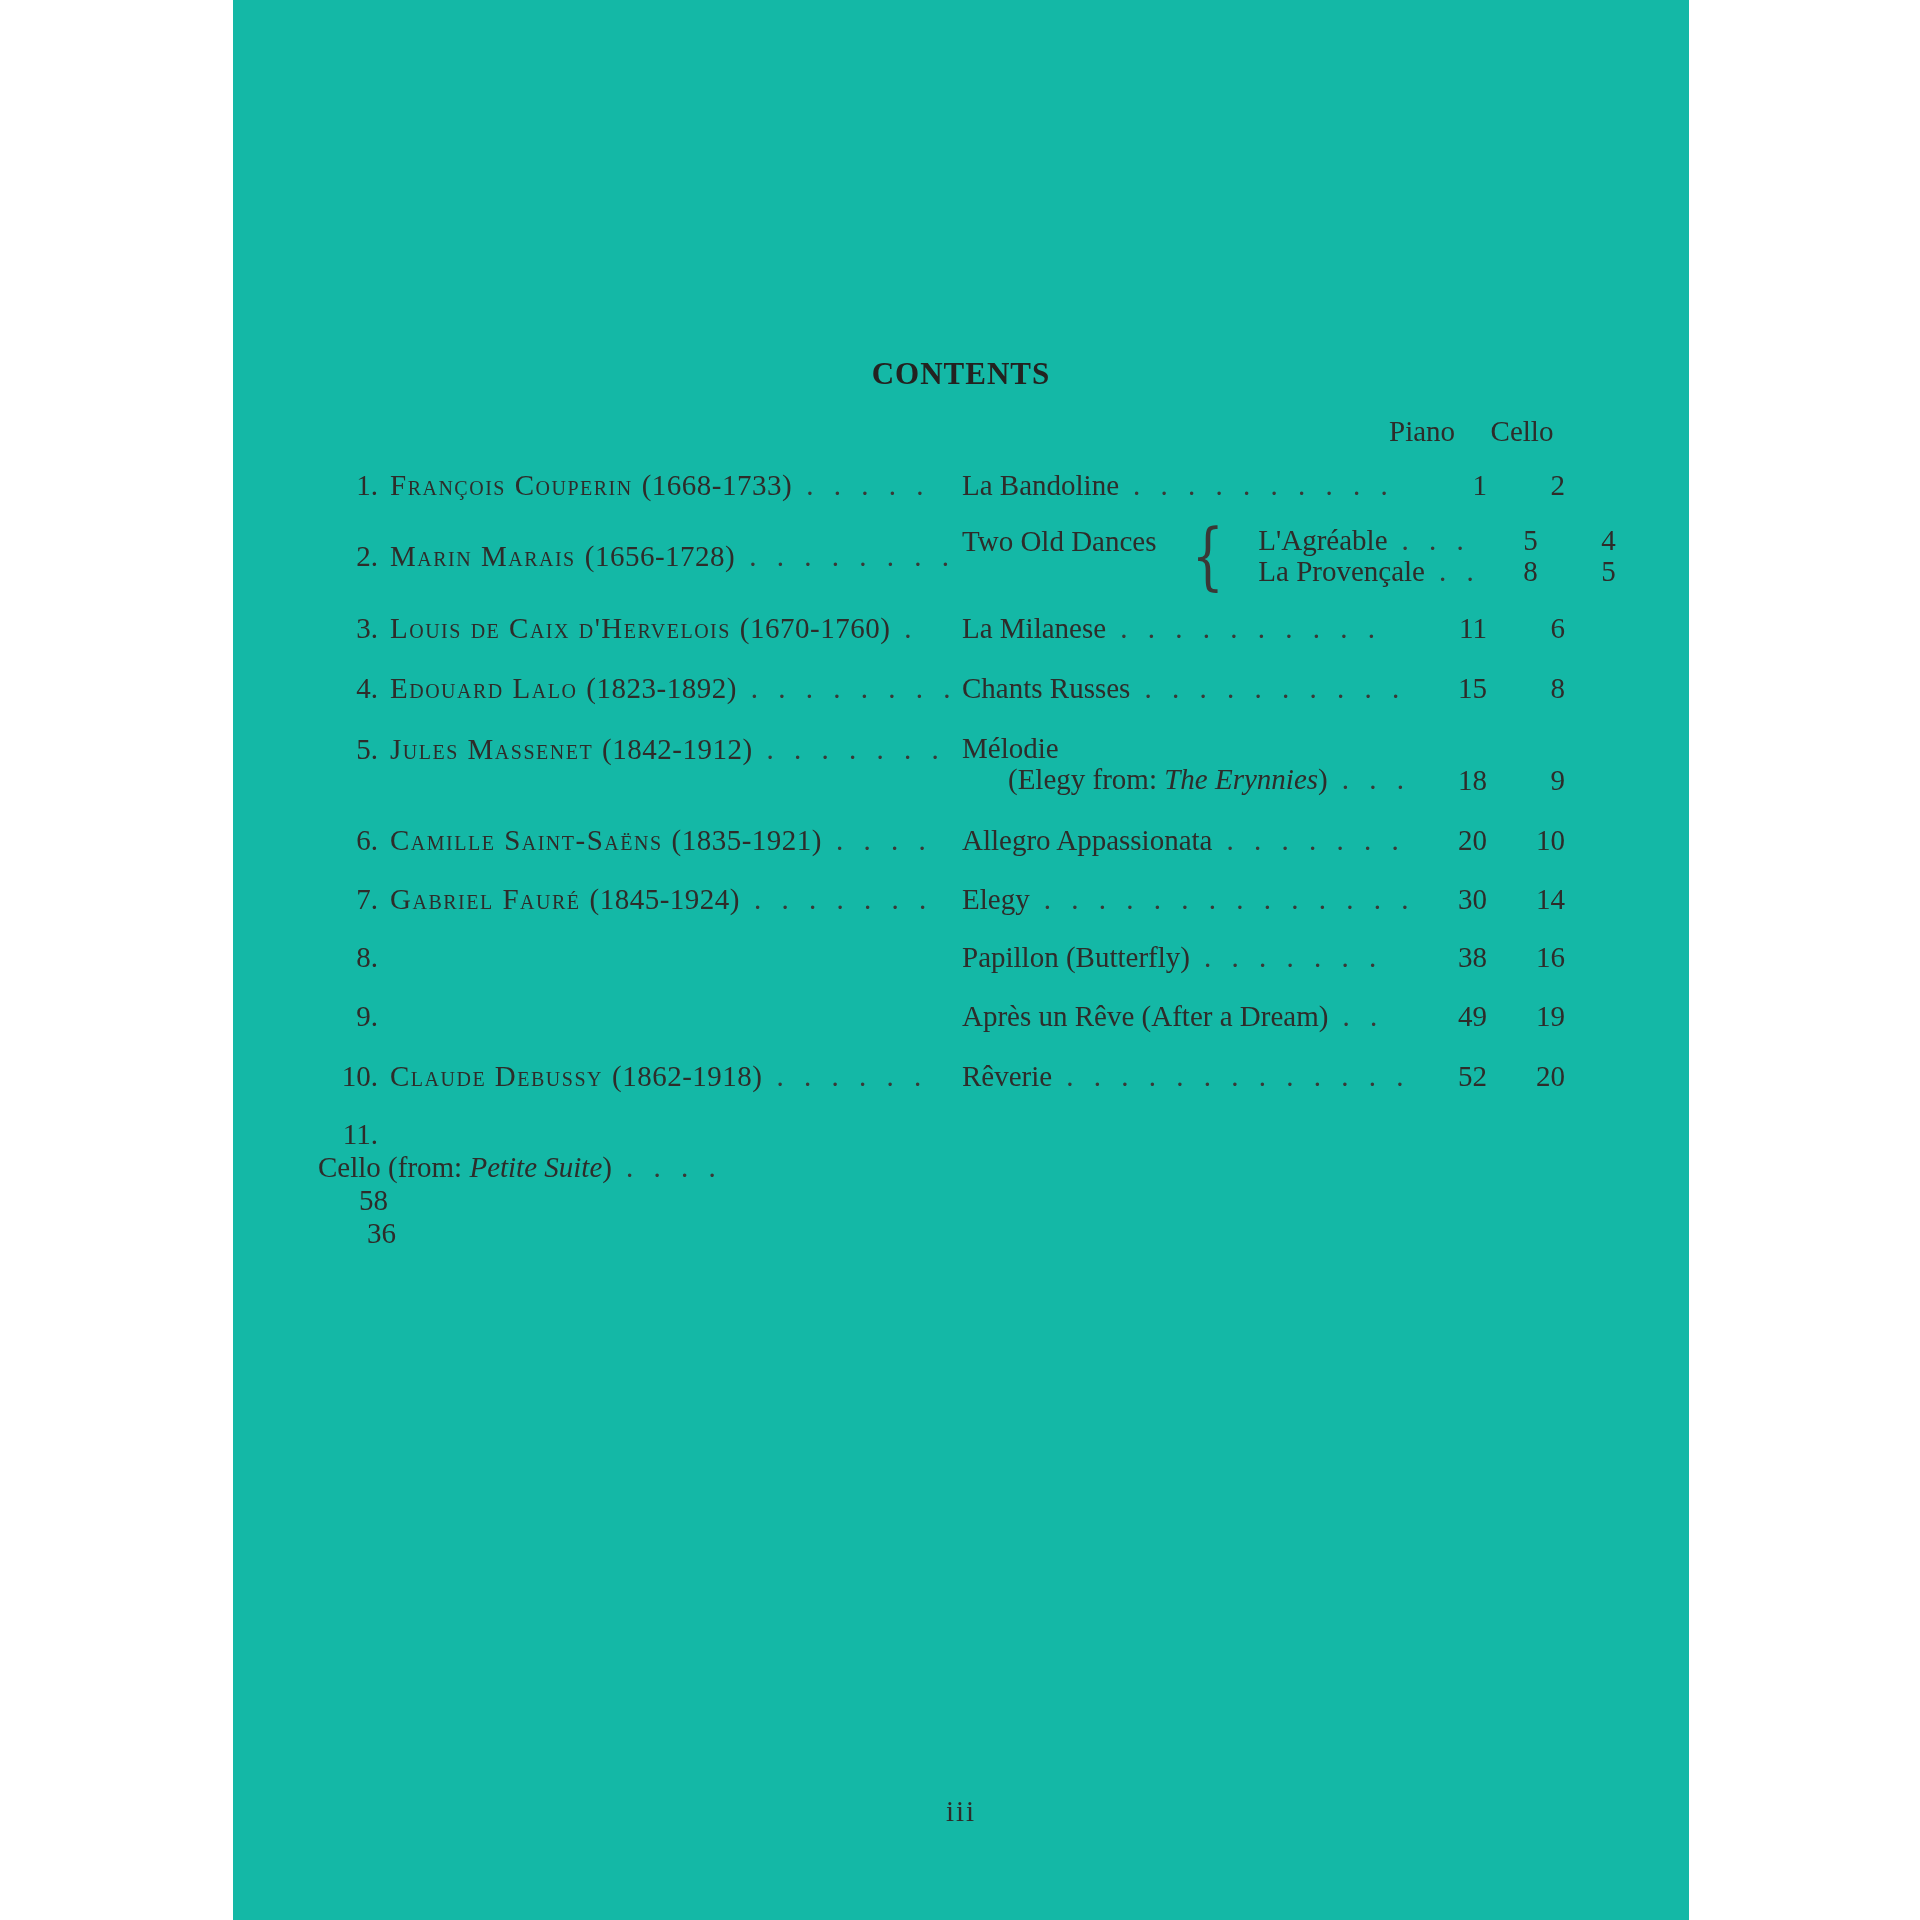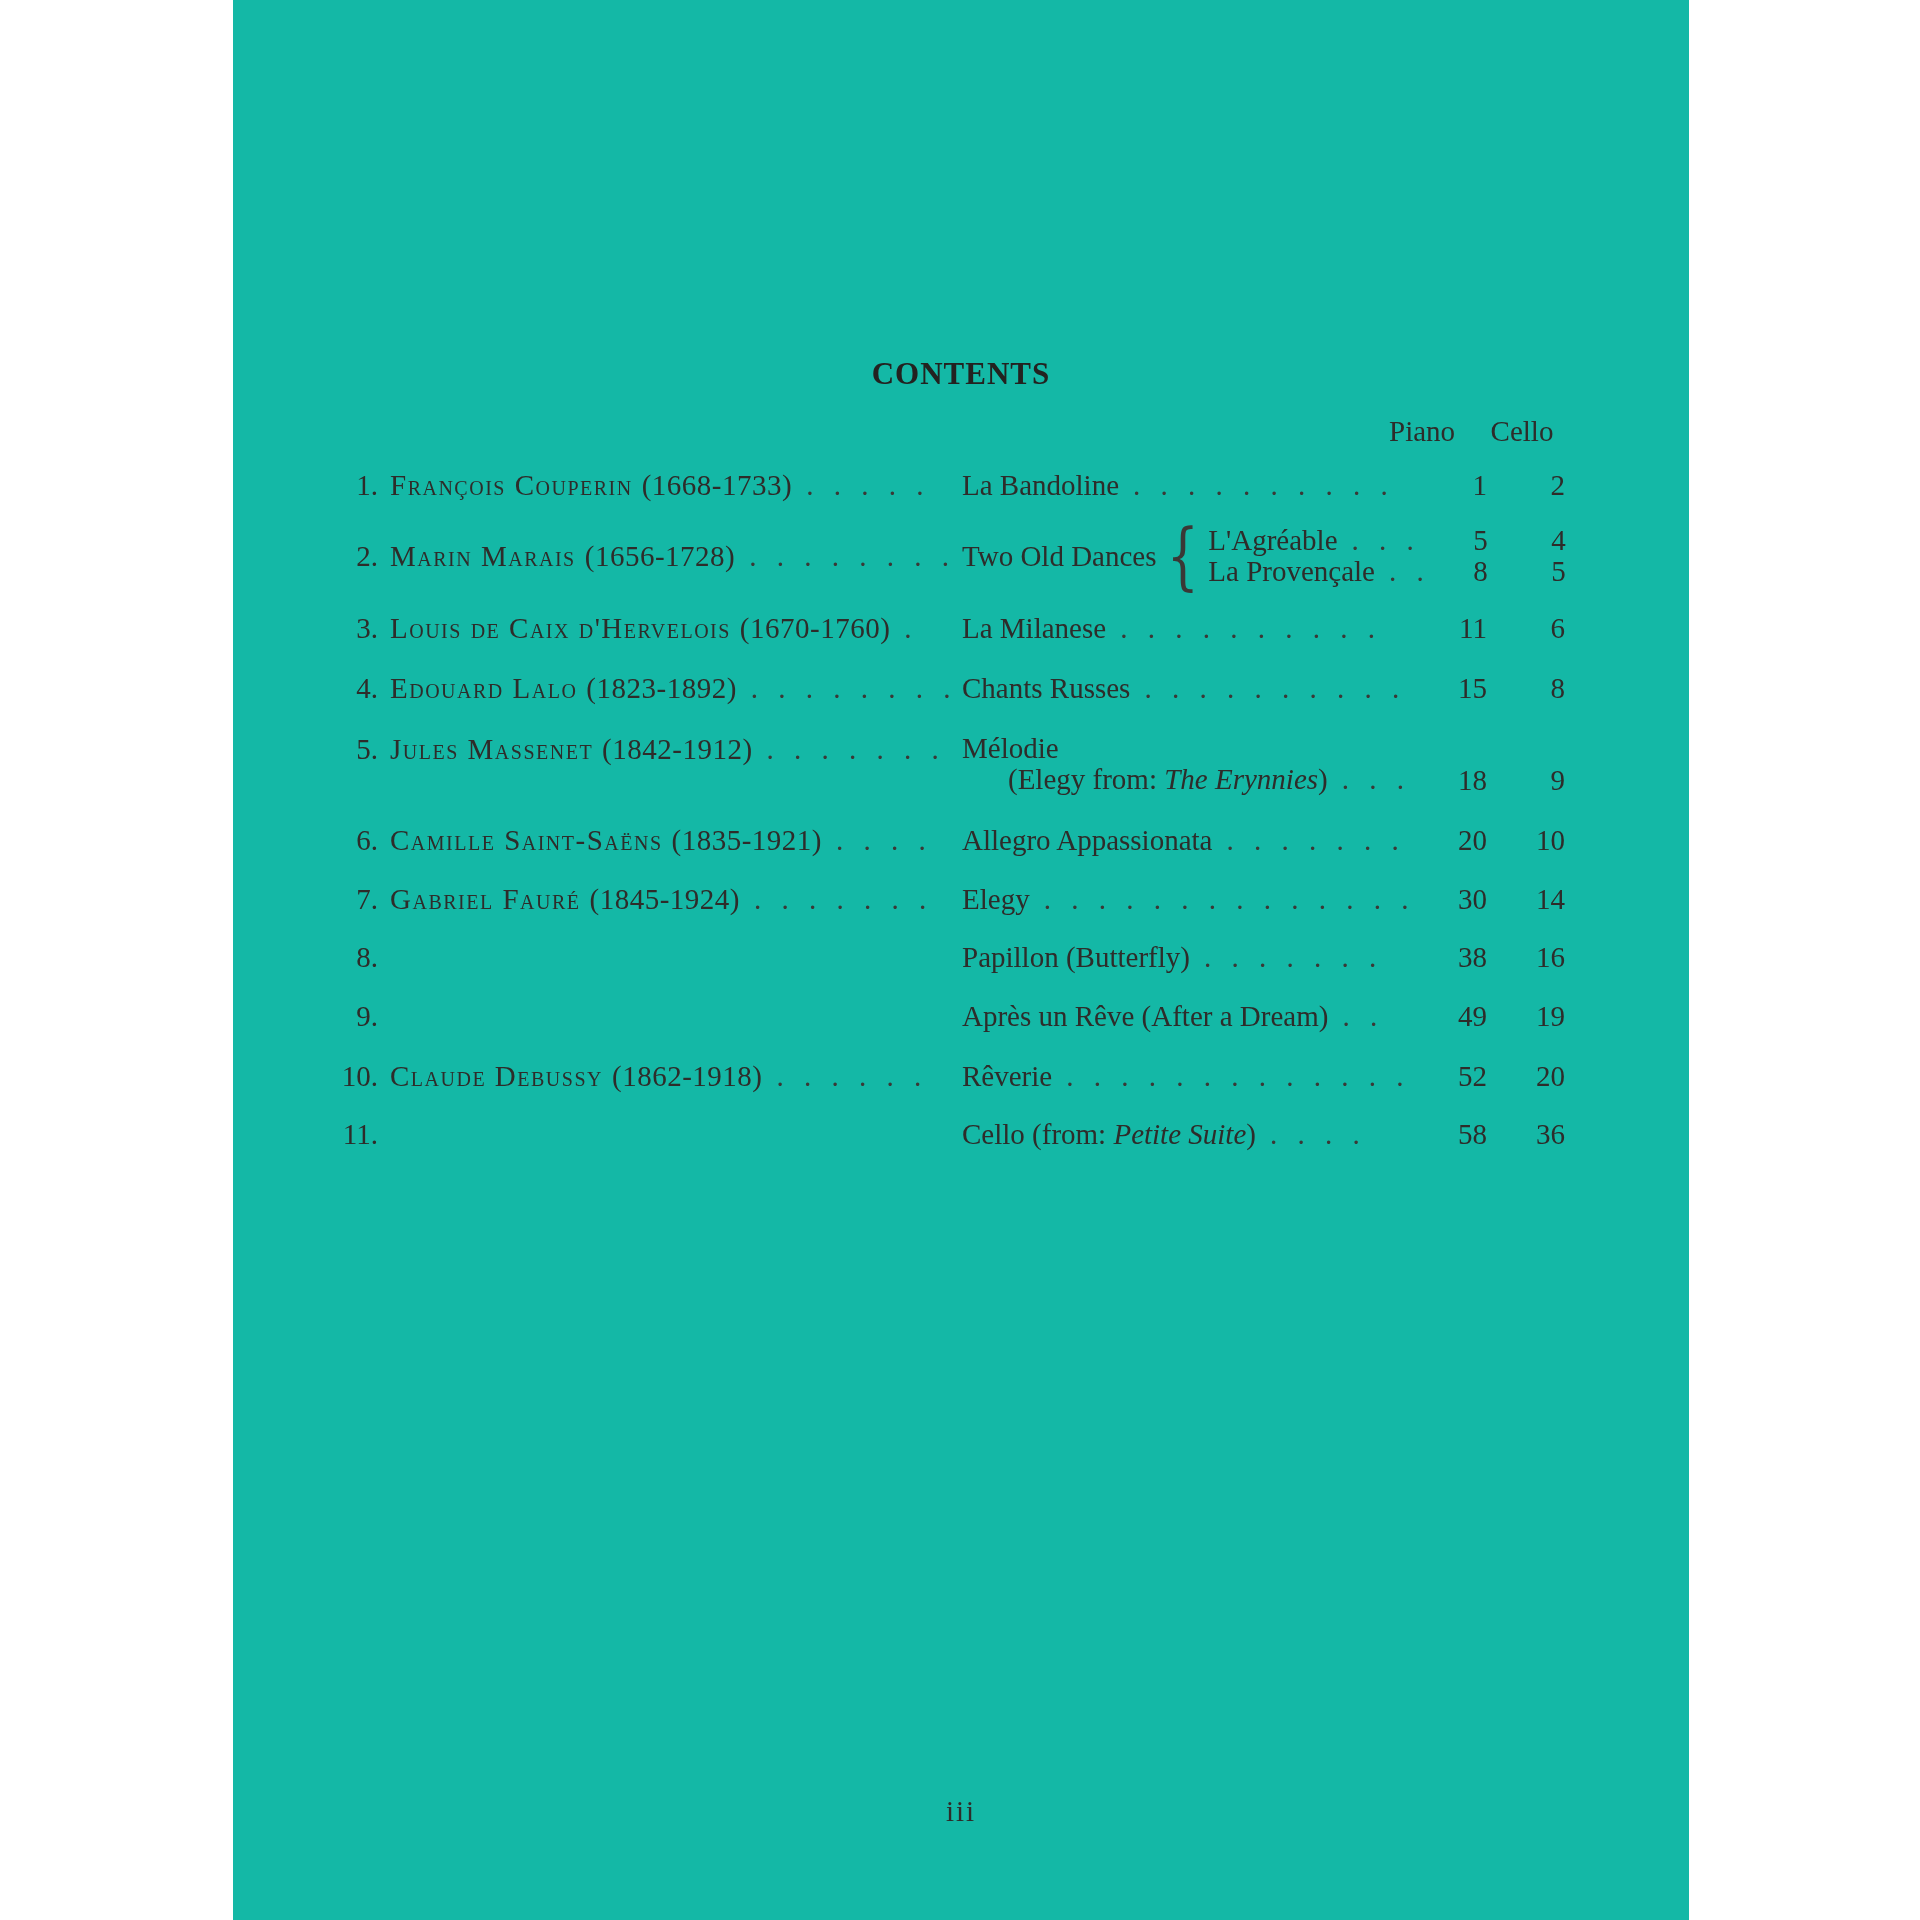--- a/index.html
+++ b/index.html
@@ -34,21 +34,21 @@
   .composer-cell { width:572px; margin-left:12px; flex:none; }
   .title-cell { width:455px; flex:none; }
   .pg-piano { width:70px; text-align:right; flex:none; }
   .pg-cello { width:78px; text-align:right; flex:none; }
   .sc { font-variant:small-caps; letter-spacing:1.5px; }
   .dates { margin-left:9px; letter-spacing:0.5px; }
   .ld { margin-left:14px; word-spacing:13px; color:#3a3836; }
   .it { font-style:italic; }
   
   .row-pair { align-items:center; }
-  .pair-group { display:flex; width:603px; align-items:center; flex:none; }
+  .pair-group { display:flex; width:603px; align-items:flex-start; flex:none;gap:25px; }
   .pair-main { flex:none; }
   .brace {
     font-family:"DejaVu Serif",serif; font-size:72px; font-weight:400;
     transform:scaleX(0.7); transform-origin:center; flex:none;
     color:#3a3836; margin:0 2px 0 4px; line-height:62px;
   }
   .pair-lines { display:flex; flex-direction:column; flex:1; }
   .pair-line { display:flex; line-height:31px; }
   .pair-line .sub-title { flex:1; }
   .pair-line .pg-piano { width:64px; }
@@ -67,21 +67,21 @@
   .r1  { top:469px; }
   .r2  { top:524px; height:64px; }
   .r3  { top:612px; }
   .r4  { top:672px; }
   .r5  { top:733px; height:64px; }
   .r6  { top:824px; }
   .r7  { top:883px; }
   .r8  { top:941px; }
   .r9  { top:1000px; }
   .r10 { top:1060px; }
-  .r11 { top:1118px; }
+  .r11 { top:1118px;flex-direction:column; }
 </style>
 </head>
 <body>
 
 <div class="page">
 
   <div class="doc-title">CONTENTS</div>
 
   <div class="col-headers">
     <span class="spacer"></span>

